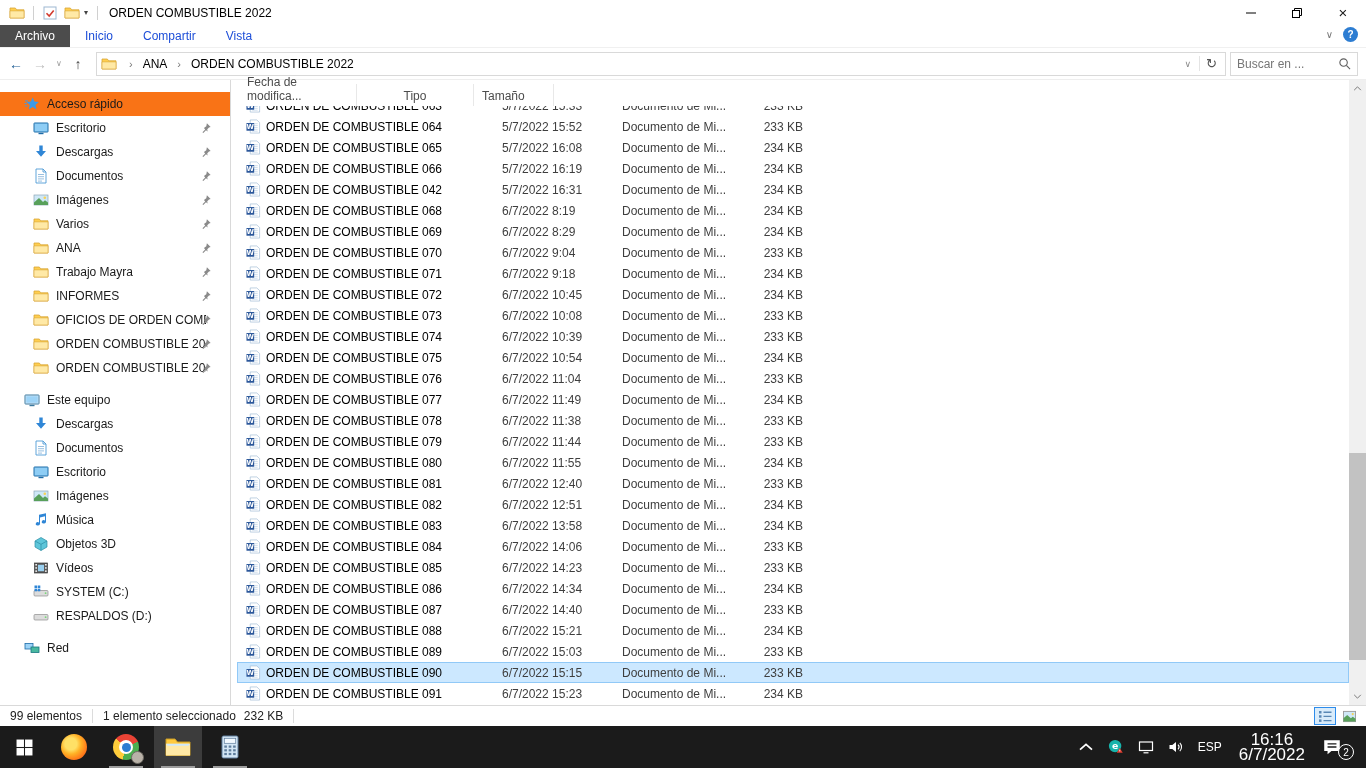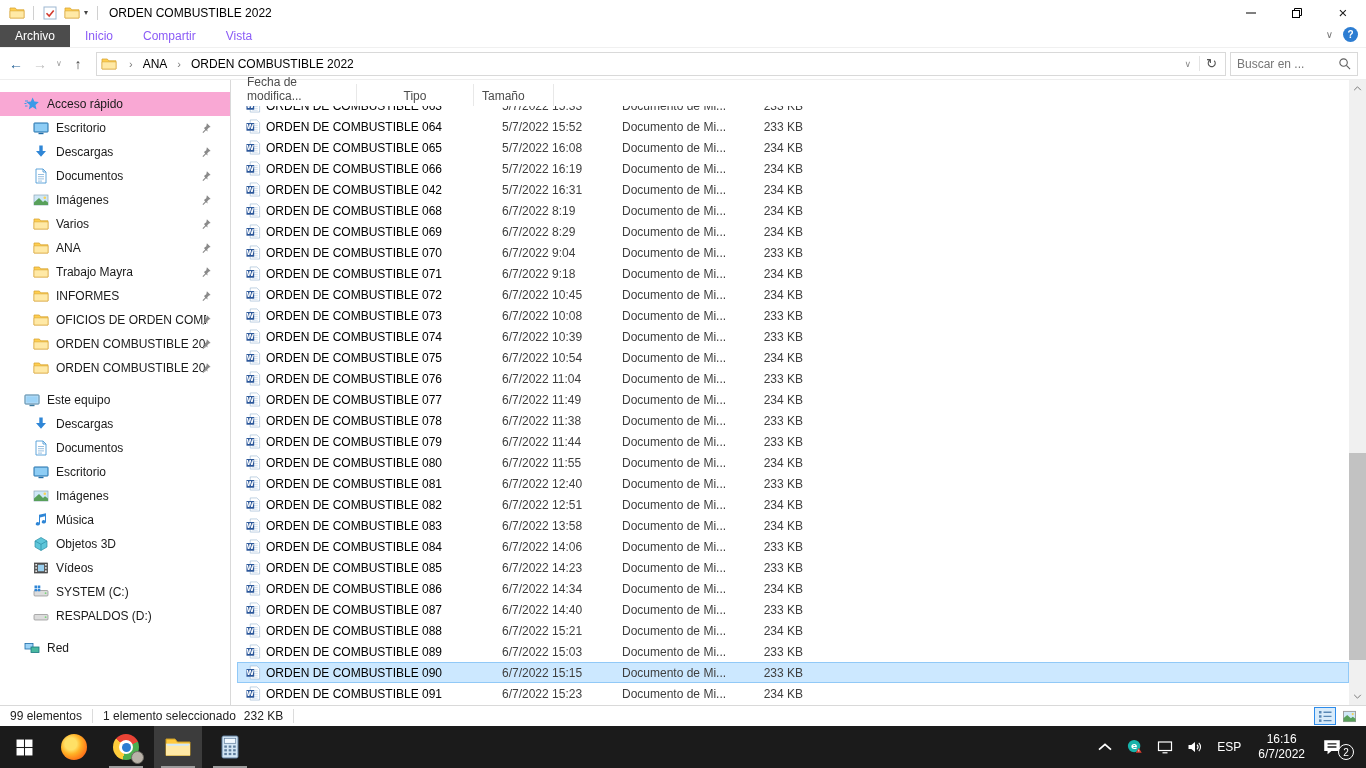--- a/index.html
+++ b/index.html
@@ -14,21 +14,21 @@
   .tb-sep { width:1px; height:14px; background:#d0d0d0; margin:0 5px; }
   .qat-caret { font-size:8px; color:#444; margin:0 4px 0 1px; }
   .title-text { margin-left:6px; font-size:12px; color:#000; white-space:nowrap; }
   .win-controls { margin-left:auto; display:flex; height:25px; }
   .win-btn { width:46px; height:25px; display:flex; align-items:center; justify-content:center; color:#1a1a1a; }
   .win-btn svg { width:10px; height:10px; }
   .close-glyph { font-size:15px; line-height:10px; }
 
   
   .ribbon { height:23px; display:flex; align-items:stretch; padding-left:0; border-bottom:1px solid #f0f0f0; position:relative; }
-  .rtab { padding:4px 15px 3px; font-size:12px; color:#8b5cf6; }
+  .rtab { padding:4px 15px 3px; font-size:12px; color:#1d4ed8; }
   .rtab.active { background:#4c4c4c; color:#fff; }
   .ribbon-right { position:absolute; right:8px; top:2px; display:flex; align-items:center; gap:10px; }
   .collapse-caret { color:#777; font-size:10px; }
   .help-circle { width:15px; height:15px; border-radius:50%; background:#2d7dd2; color:#fff; font-size:10px; font-weight:bold; display:flex; align-items:center; justify-content:center; }
 
   
   .toolbar { height:32px; display:flex; align-items:center; padding:0 8px 0 4px; border-bottom:1px solid #eee; }
   .nav-btn { width:24px; height:24px; display:flex; align-items:center; justify-content:center; font-size:14px; }
   .nav-back { color:#1f5d94; }
   .nav-fwd { color:#bdbdbd; }
@@ -42,21 +42,21 @@
   .addr-caret { color:#888; font-size:9px; padding:0 8px; }
   .addr-refresh { color:#555; font-size:13px; padding:0 6px; border-left:1px solid #e4e4e4; }
   .searchbox { width:128px; height:24px; border:1px solid #d9d9d9; display:flex; align-items:center; padding:0 6px; color:#767676; }
   .searchbox .mag { width:13px; height:13px; margin-left:auto; }
 
   
   .main { flex:1; display:flex; min-height:0; position:relative; }
   .sidebar { width:231px; border-right:1px solid #d9d9d9; padding-top:12px; overflow:hidden; flex:none; }
   .side-row { height:24px; display:flex; align-items:center; padding-left:24px; position:relative; white-space:nowrap; }
   .side-row.child { padding-left:33px; }
-  .side-row.sel { background:#f9a8d4; }
+  .side-row.sel { background:#f97316; }
   .side-row .sicon { width:16px; height:16px; margin-right:7px; flex:none; }
   .side-row .slabel { overflow:hidden; text-overflow:clip; max-width:150px; }
   .side-row .pin { position:absolute; right:18px; width:12px; height:12px; }
   .side-gap { height:8px; }
 
   .content { flex:1; position:relative; min-width:0; }
   .list-head { position:absolute; left:6px; top:4px; right:17px; height:22px; display:flex; color:#4c4c4c; z-index:2; background:#fff; }
   .hcell { display:flex; align-items:flex-end; padding:0 8px 3px 8px; border-right:1px solid #e8e8e8; position:relative; }
   .hcell:first-child { padding-left:10px; }
   .sort-caret { position:absolute; left:98px; top:-2px; }
@@ -93,21 +93,21 @@
   .start-svg { width:17px !important; height:17px !important; }
   .ff-circ { border-radius:50%; background:radial-gradient(circle at 38% 38%, #ffe066 0 26%, #ffb226 45%, #ff7a1a 70%, #e5541b 100%); }
   .cr-circ { border-radius:50%; background:conic-gradient(from -50deg, #ea4335 0 115deg, #4caf50 115deg 245deg, #ffcd3c 245deg 360deg); position:relative; }
   .cr-circ::before { content:""; position:absolute; left:6px; top:6px; width:14px; height:14px; border-radius:50%; background:#fff; }
   .cr-circ::after { content:""; position:absolute; left:8.5px; top:8.5px; width:9px; height:9px; border-radius:50%; background:#2d7dd2; }
   .cr-badge { position:absolute; right:6px; bottom:4px; width:13px; height:13px; border-radius:50%; background:#b9b2a8; border:1px solid #6e6a63; }
   .tray { margin-left:auto; display:flex; align-items:center; color:#fff; padding-right:10px; }
   .tray-item { padding:0 7px; display:flex; align-items:center; justify-content:center; }
   .tray-item svg { width:16px; height:16px; }
   .tray-lang { font-size:12px; }
-  .tray-clock { text-align:center; font-size:12px; line-height:15px; padding:0 10px; }
+  .tray-clock { text-align:center; font-size:17px; line-height:15px; padding:0 10px; }
   .action-center { position:relative; padding-right:14px; }
   .ac-badge { position:absolute; right:2px; bottom:-4px; width:16px; height:16px; border:1px solid #fff; border-radius:50%; background:#1b1b1b; color:#fff; font-size:10px; display:flex; align-items:center; justify-content:center; }
 </style>
 </head>
 <body>
 
 <div class="window">
 
   <div class="titlebar">
     <span class="ticon">

